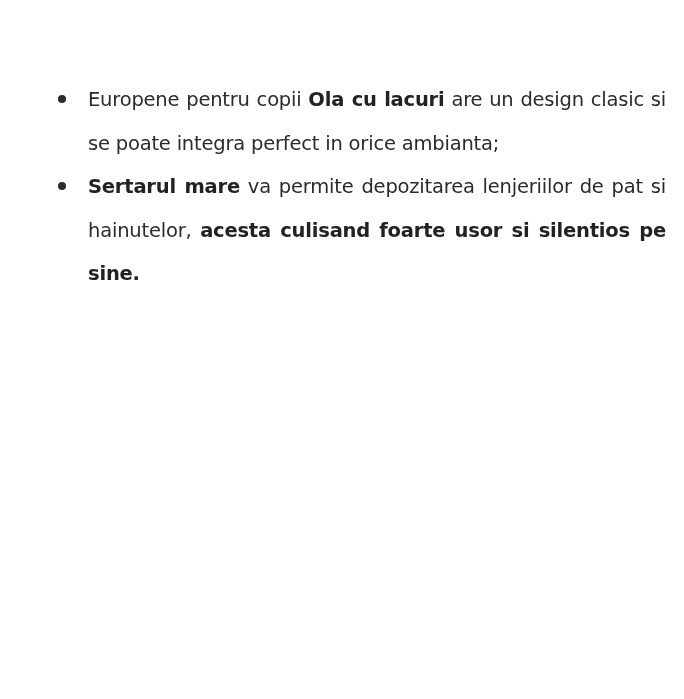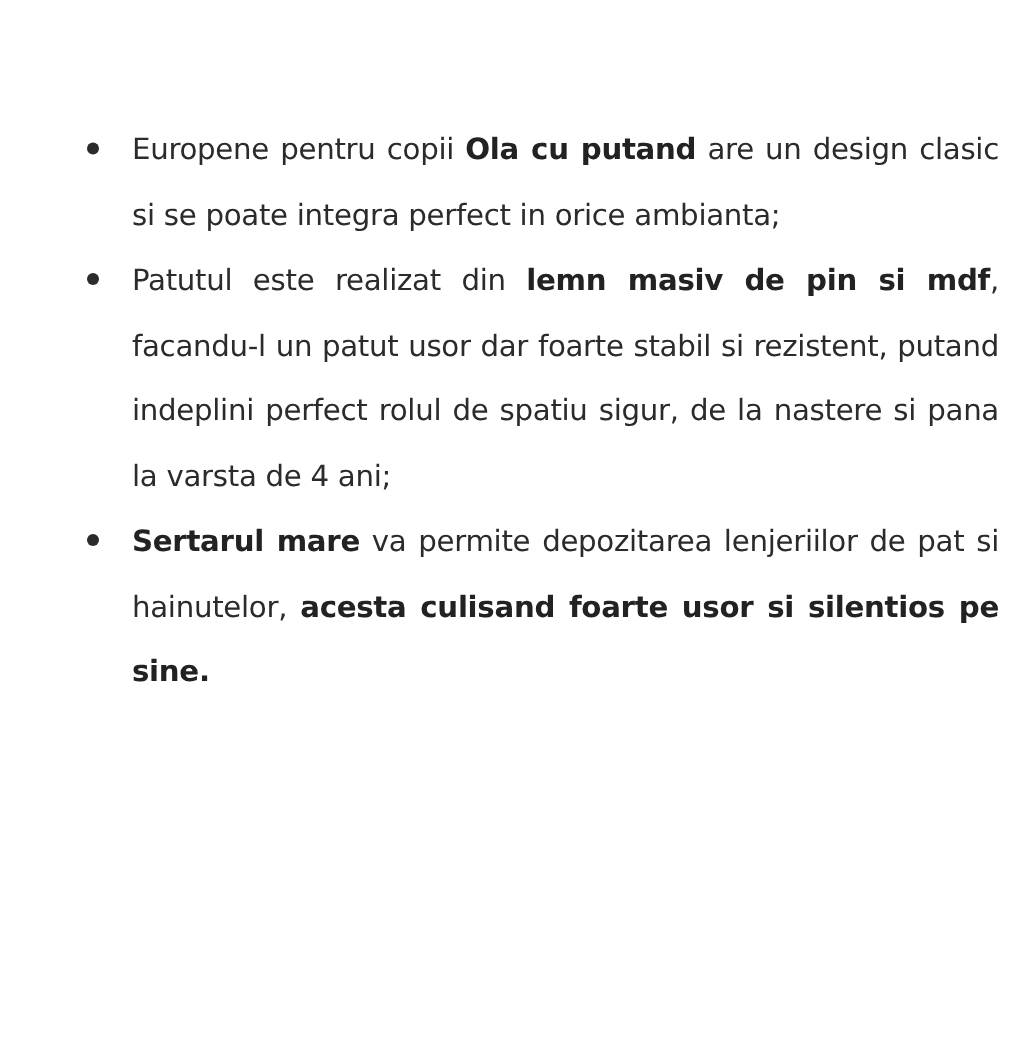--- a/index.html
+++ b/index.html
@@ -48,24 +48,20 @@
       color: #222222;
     }
   </style>
 </head>
 <body>
 
 <div class="content">
   <ul class="features">
     <li>
       <span class="bullet"></span>
-      <span>Europene pentru copii </span><b>Ola cu putand</b><span> are un design clasic si se poate integra perfect in orice ambianta;</span>
-    </li>
-    <li>
-      <span class="bullet"></span>
-      <span>Patutul este realizat din </span><b>lemn masiv de pin si mdf</b><span>, facandu-l un patut usor dar foarte stabil si rezistent, putand indeplini perfect rolul de spatiu sigur, de la nastere si pana la varsta de 4 ani;</span>
+      <span>Europene pentru copii </span><b>Ola cu lacuri</b><span> are un design clasic si se poate integra perfect in orice ambianta;</span>
     </li>
     <li>
       <span class="bullet"></span>
       <b>Sertarul mare</b><span> va permite depozitarea lenjeriilor de pat si hainutelor, </span><b>acesta culisand foarte usor si silentios pe sine.</b>
     </li>
   </ul>
 </div>
 
 </body></html>

